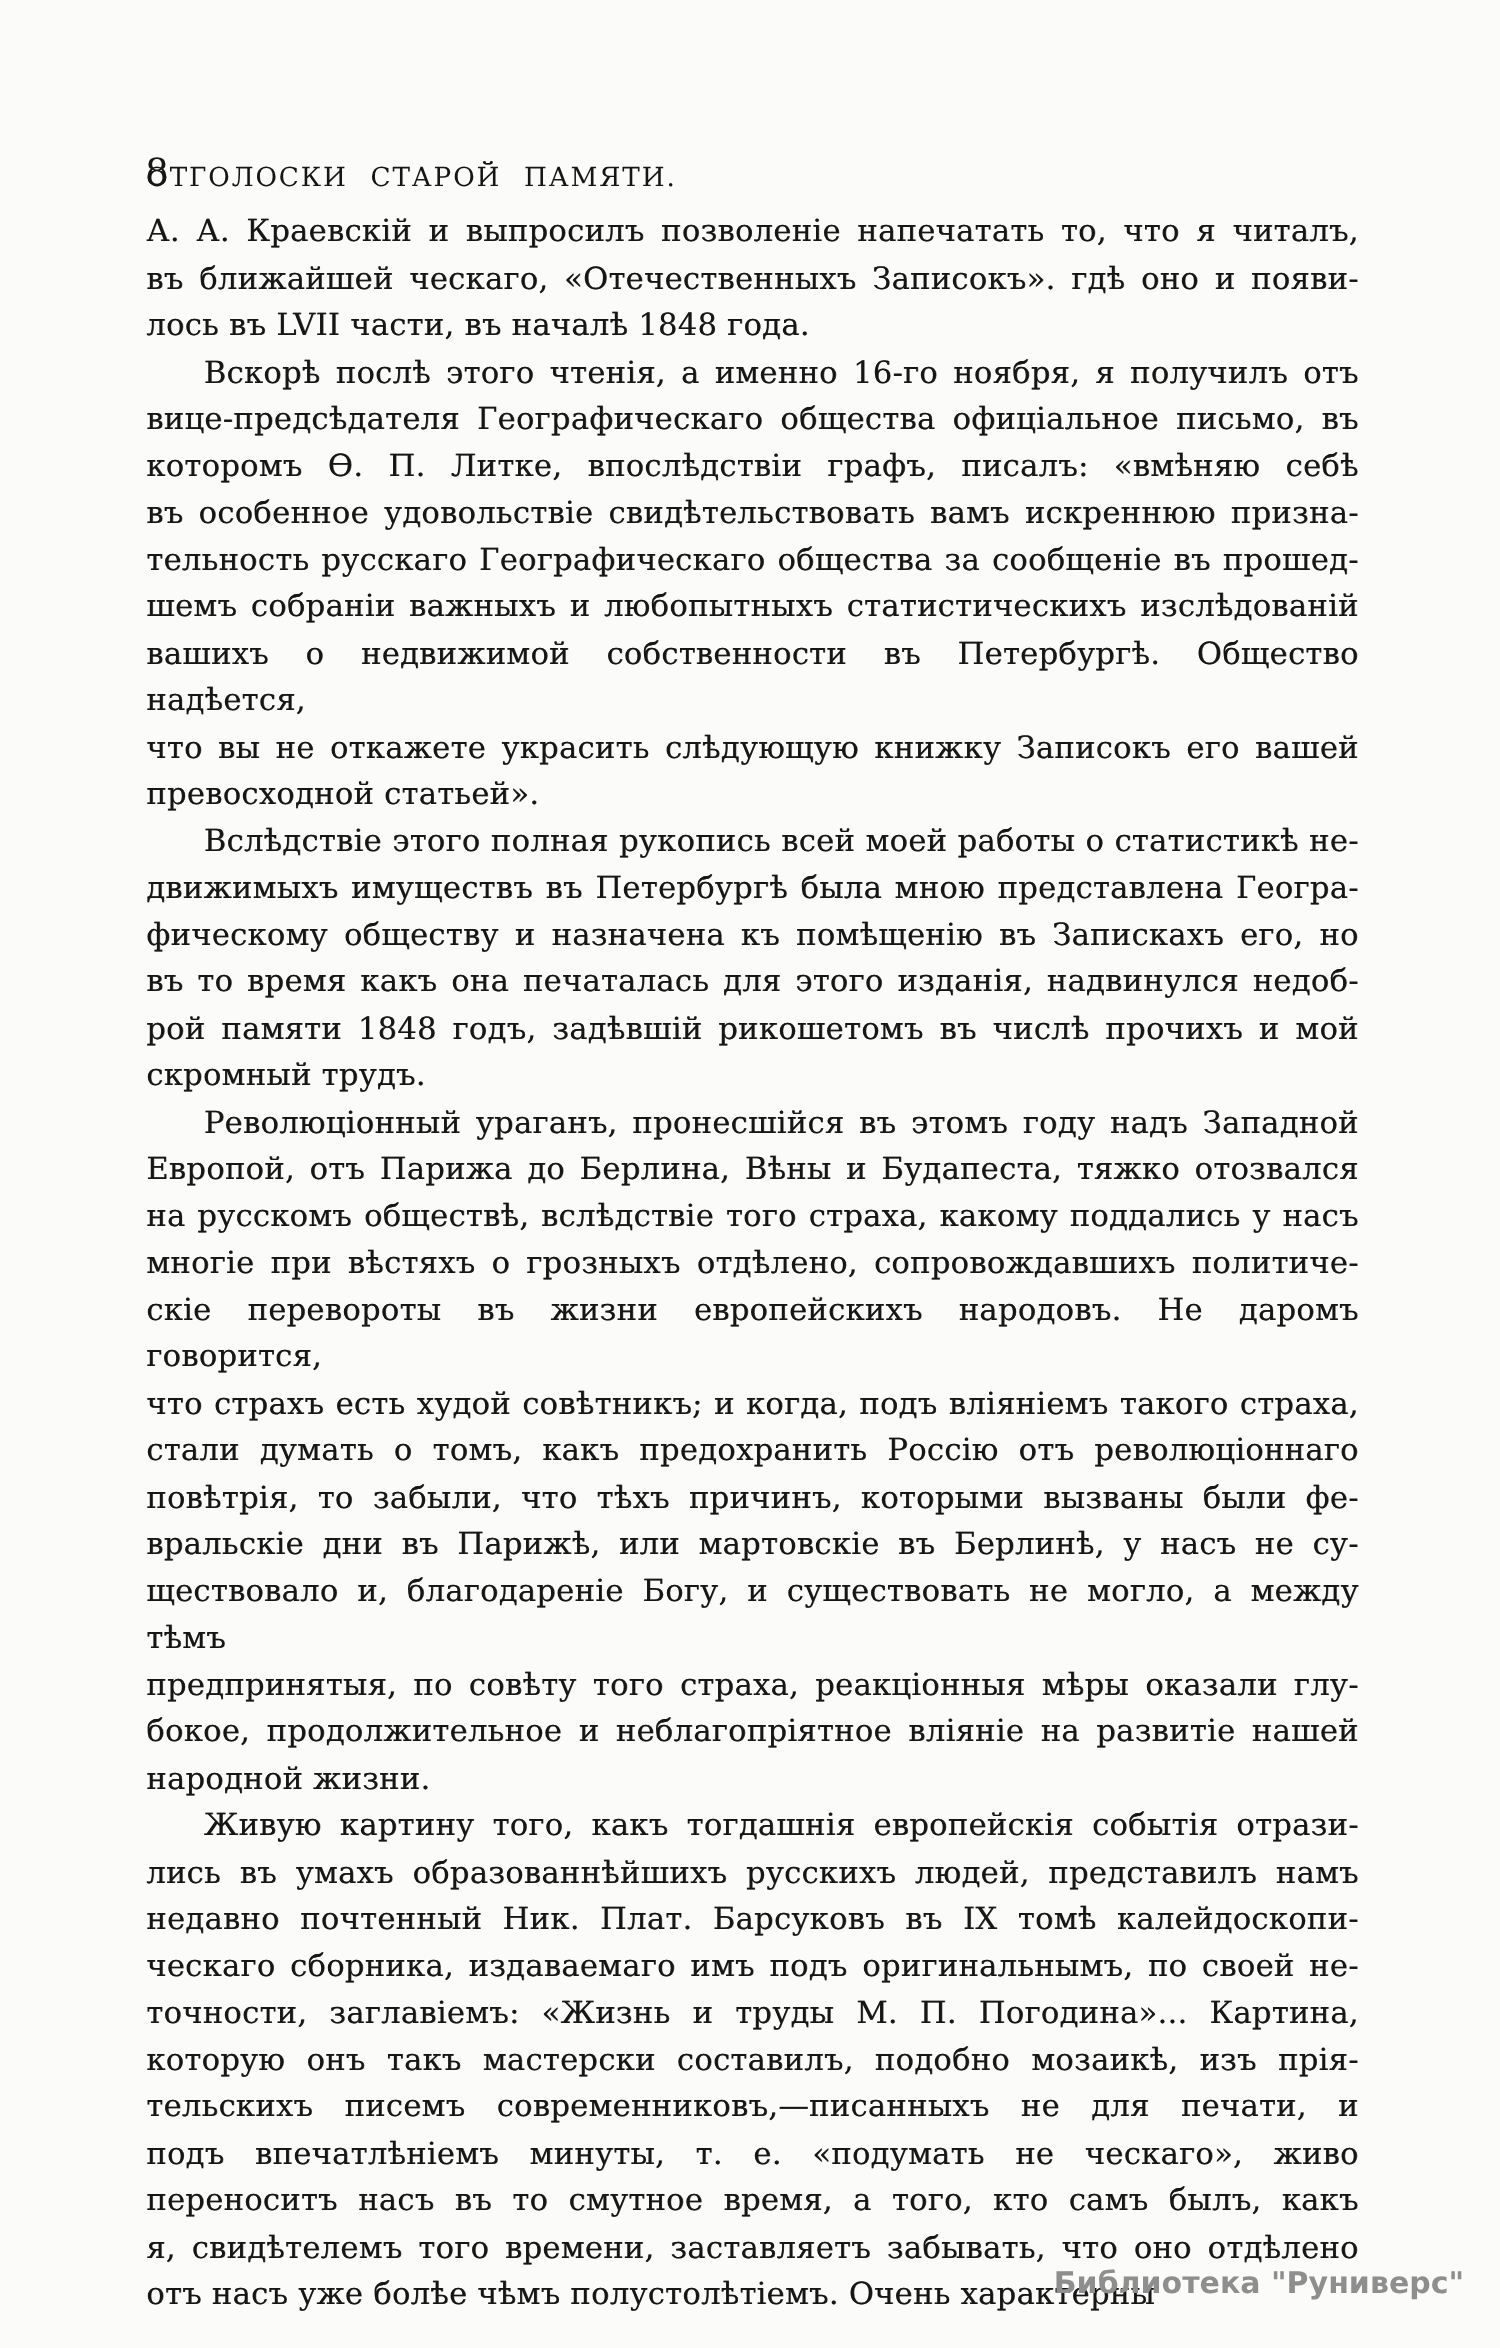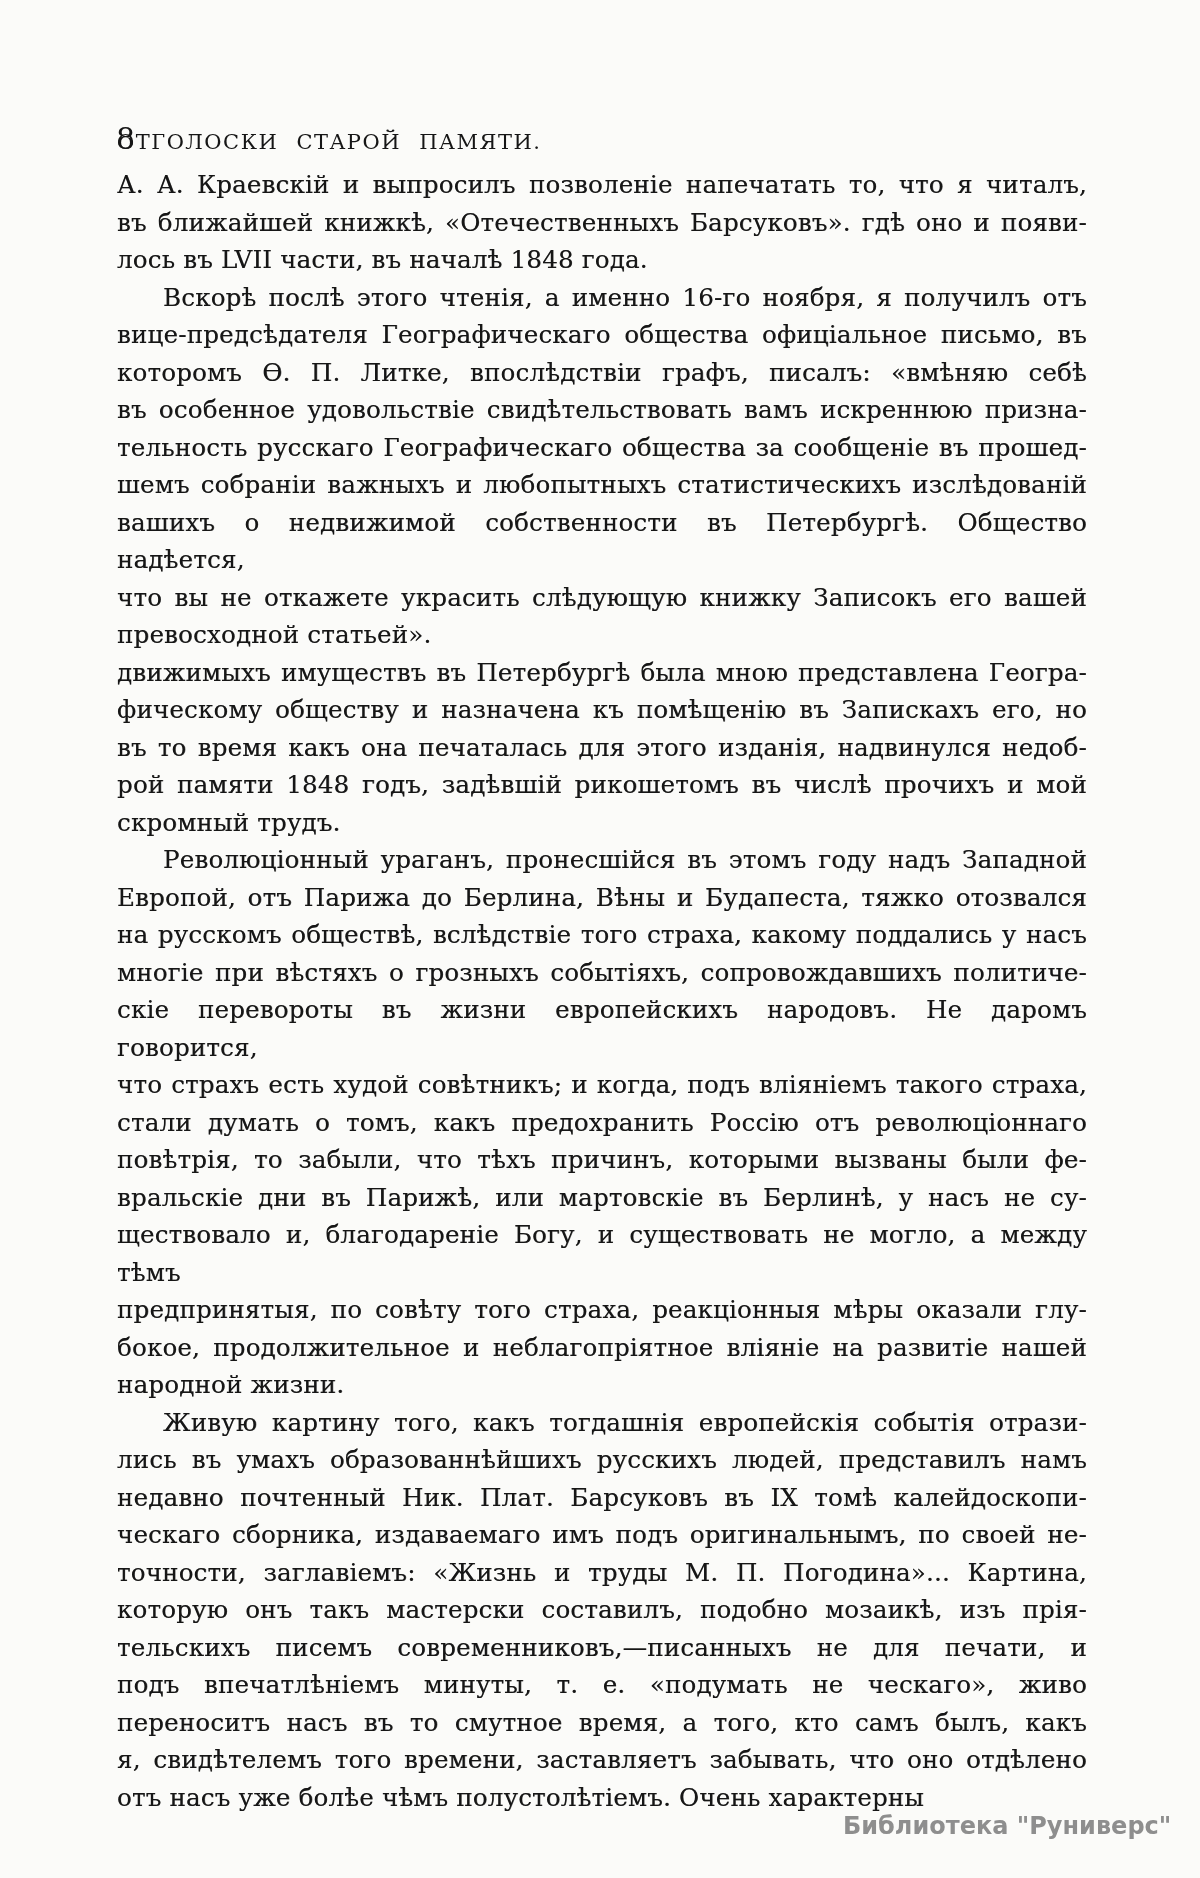--- a/index.html
+++ b/index.html
@@ -68,46 +68,47 @@
 </style>
 </head>
 <body>
 
 <div class="page">
   <div class="page-number">8</div>
   <div class="running-title">ОТГОЛОСКИ СТАРОЙ ПАМЯТИ.</div>
   <div class="page-body">
       <div class="paragraph">
         <div class="line">А. А. Краевскій и выпросилъ позволеніе напечатать то, что я читалъ,</div>
-        <div class="line">въ ближайшей книжкѣ, «Отечественныхъ Барсуковъ». гдѣ оно и появи-</div>
+        <div class="line">въ ближайшей ческаго, «Отечественныхъ Записокъ». гдѣ оно и появи-</div>
         <div class="line para-end">лось въ LVII части, въ началѣ 1848 года.</div>
       </div>
       <div class="paragraph">
         <div class="line indent">Вскорѣ послѣ этого чтенія, а именно 16-го ноября, я получилъ отъ</div>
         <div class="line">вице-предсѣдателя Географическаго общества офиціальное письмо, въ</div>
         <div class="line">которомъ Ѳ. П. Литке, впослѣдствіи графъ, писалъ: «вмѣняю себѣ</div>
         <div class="line">въ особенное удовольствіе свидѣтельствовать вамъ искреннюю призна-</div>
         <div class="line">тельность русскаго Географическаго общества за сообщеніе въ прошед-</div>
         <div class="line">шемъ собраніи важныхъ и любопытныхъ статистическихъ изслѣдованій</div>
         <div class="line">вашихъ о недвижимой собственности въ Петербургѣ. Общество надѣется,</div>
         <div class="line">что вы не откажете украсить слѣдующую книжку Записокъ его вашей</div>
         <div class="line para-end">превосходной статьей».</div>
       </div>
       <div class="paragraph">
+        <div class="line indent">Вслѣдствіе этого полная рукопись всей моей работы о статистикѣ не-</div>
         <div class="line">движимыхъ имуществъ въ Петербургѣ была мною представлена Геогра-</div>
         <div class="line">фическому обществу и назначена къ помѣщенію въ Запискахъ его, но</div>
         <div class="line">въ то время какъ она печаталась для этого изданія, надвинулся недоб-</div>
         <div class="line">рой памяти 1848 годъ, задѣвшій рикошетомъ въ числѣ прочихъ и мой</div>
         <div class="line para-end">скромный трудъ.</div>
       </div>
       <div class="paragraph">
         <div class="line indent">Революціонный ураганъ, пронесшійся въ этомъ году надъ Западной</div>
         <div class="line">Европой, отъ Парижа до Берлина, Вѣны и Будапеста, тяжко отозвался</div>
         <div class="line">на русскомъ обществѣ, вслѣдствіе того страха, какому поддались у насъ</div>
-        <div class="line">многіе при вѣстяхъ о грозныхъ событіяхъ, сопровождавшихъ политиче-</div>
+        <div class="line">многіе при вѣстяхъ о грозныхъ отдѣлено, сопровождавшихъ политиче-</div>
         <div class="line">скіе перевороты въ жизни европейскихъ народовъ. Не даромъ говорится,</div>
         <div class="line">что страхъ есть худой совѣтникъ; и когда, подъ вліяніемъ такого страха,</div>
         <div class="line">стали думать о томъ, какъ предохранить Россію отъ революціоннаго</div>
         <div class="line">повѣтрія, то забыли, что тѣхъ причинъ, которыми вызваны были фе-</div>
         <div class="line">вральскіе дни въ Парижѣ, или мартовскіе въ Берлинѣ, у насъ не су-</div>
         <div class="line">ществовало и, благодареніе Богу, и существовать не могло, а между тѣмъ</div>
         <div class="line">предпринятыя, по совѣту того страха, реакціонныя мѣры оказали глу-</div>
         <div class="line">бокое, продолжительное и неблагопріятное вліяніе на развитіе нашей</div>
         <div class="line para-end">народной жизни.</div>
       </div>

